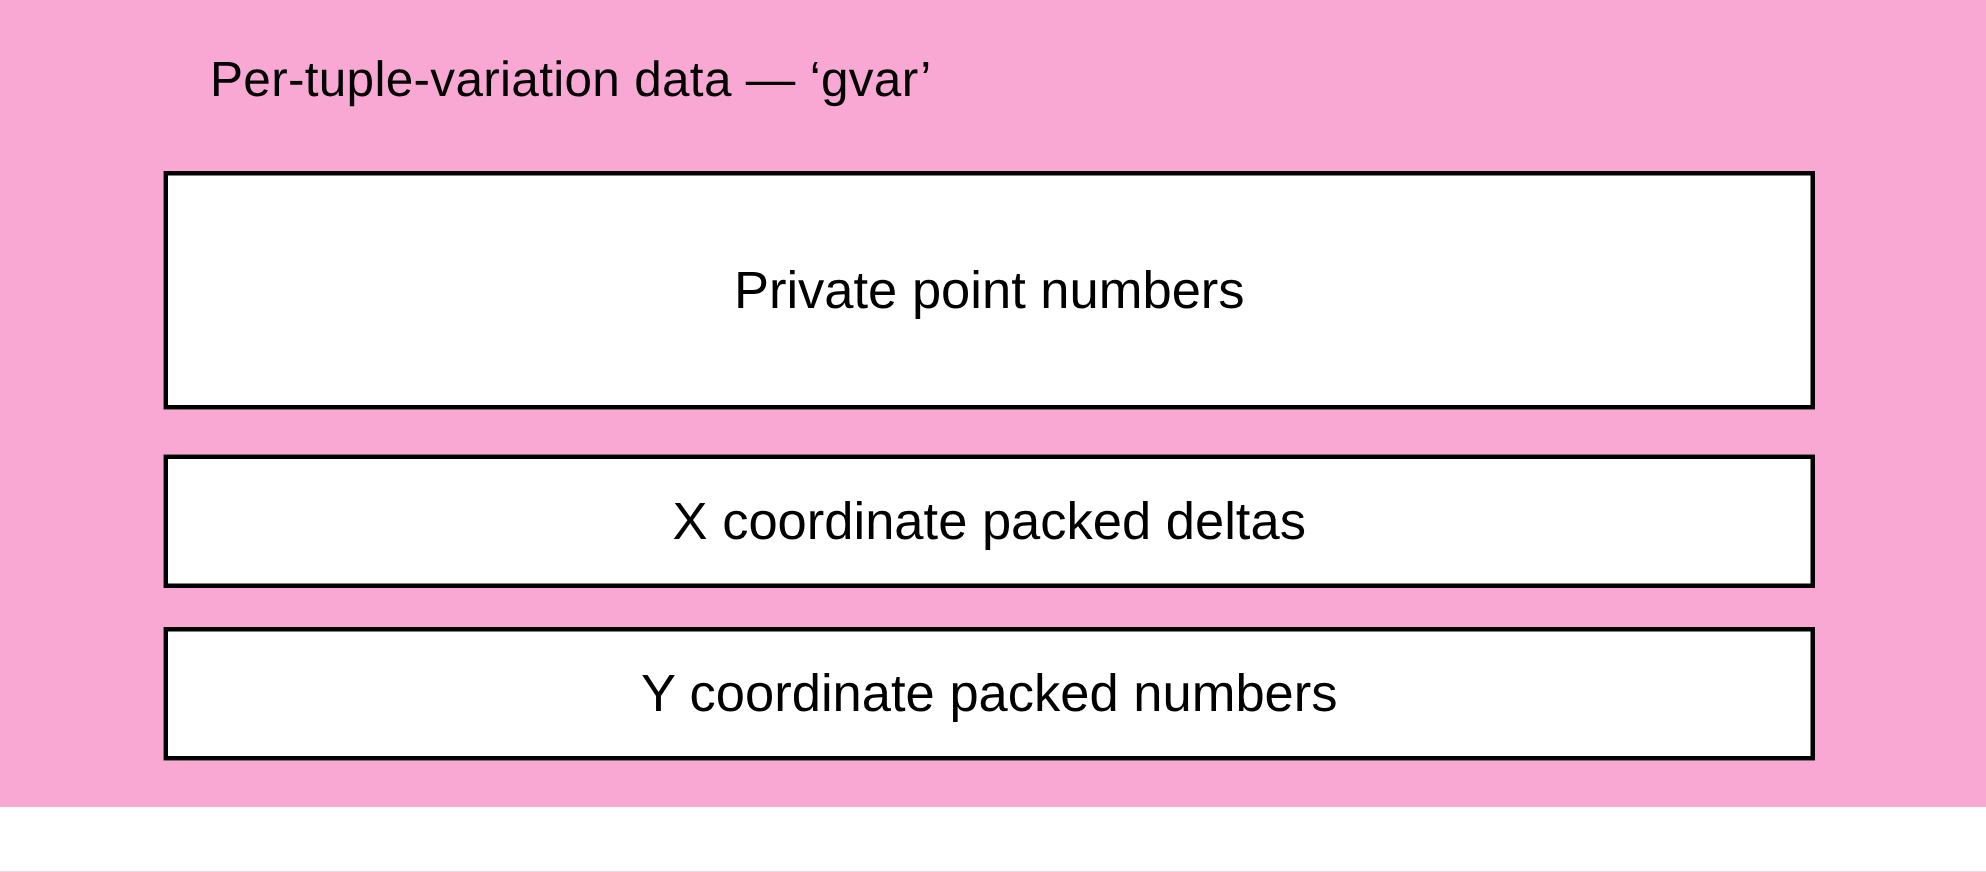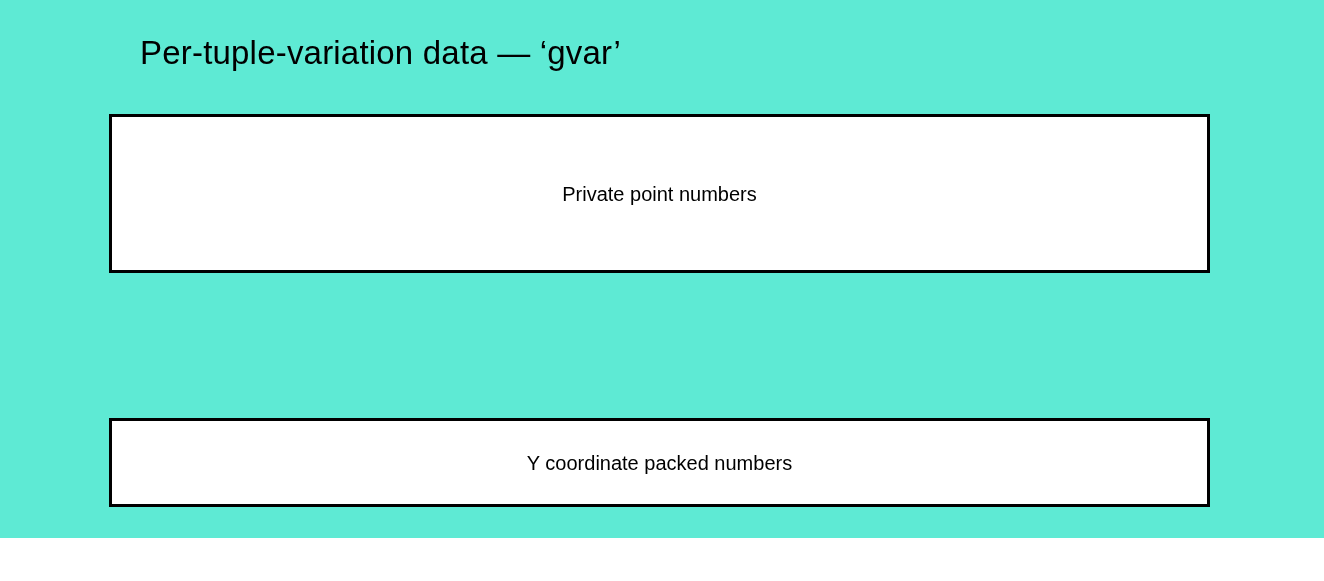--- a/index.html
+++ b/index.html
@@ -5,21 +5,21 @@
   * { margin: 0; padding: 0; box-sizing: border-box; }
   html, body {
     width: 1324px;
     height: 581px;
     font-family: "Liberation Sans", sans-serif;
   }
   .canvas {
     position: relative;
     width: 1324px;
     height: 538px;
-    background: #5eead4;
+    background: #f9a8d4;
     color: #000000;
     overflow: hidden;
   }
   .diagram-title {
     position: absolute;
     left: 140px;
     top: 34px;
     font-size: 33px;
     font-weight: 400;
     color: #000000;
@@ -44,35 +44,38 @@
   }
   .box-x {
     top: 303px;
     height: 89px;
   }
   .box-y {
     top: 418px;
     height: 89px;
   }
   .box-line {
-    font-size: 20px;
+    font-size: 35px;
     line-height: 58px;
     color: #000000;
     white-space: nowrap;
   }
 </style>
 </head>
 <body>
 
 <div class="canvas">
 
   <div class="diagram-title">Per-tuple-variation data — ‘gvar’</div>
 
   <div class="box box-private">
     <div class="box-line">Private point numbers</div>
   </div>
 
+  <div class="box box-x">
+    <div class="box-line">X coordinate packed deltas</div>
+  </div>
 
   <div class="box box-y">
     <div class="box-line">Y coordinate packed numbers</div>
   </div>
 
 </div>
 
 </body></html>

